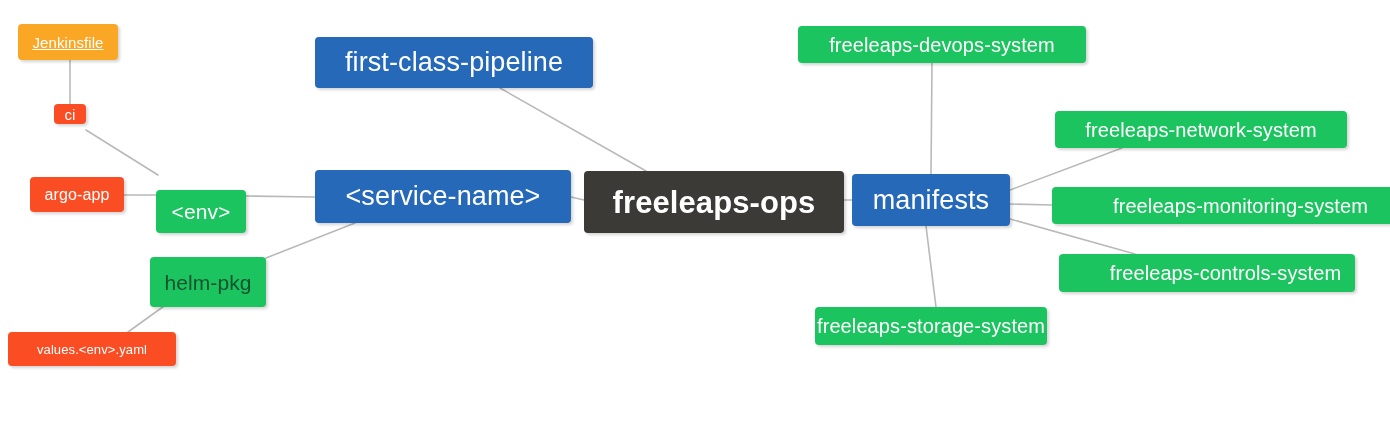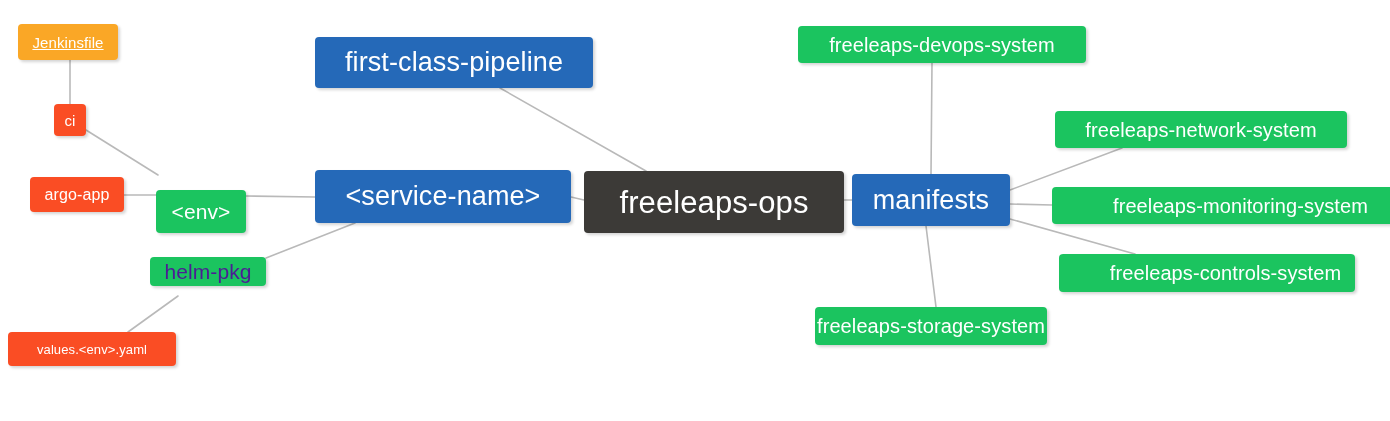--- a/index.html
+++ b/index.html
@@ -63,42 +63,42 @@
       <line x1="931" y1="174" x2="932" y2="63" stroke="#b9b9b9" stroke-width="1.6" stroke-linecap="round"></line>
       <line x1="1010" y1="190" x2="1122" y2="148" stroke="#b9b9b9" stroke-width="1.6" stroke-linecap="round"></line>
       <line x1="1010" y1="204" x2="1052" y2="205" stroke="#b9b9b9" stroke-width="1.6" stroke-linecap="round"></line>
       <line x1="1010" y1="219" x2="1135" y2="254" stroke="#b9b9b9" stroke-width="1.6" stroke-linecap="round"></line>
       <line x1="926" y1="226" x2="936" y2="307" stroke="#b9b9b9" stroke-width="1.6" stroke-linecap="round"></line>
     </svg>
   <div id="node-layer">
       <div class="node" style="left: 18px; top: 24px; width: 100px; height: 36px; background: rgb(250, 167, 38); font-size: 15px; color: rgb(255, 255, 255); text-decoration: underline;">
         <span class="node-label">Jenkinsfile</span>
       </div>
-      <div class="node" style="left: 54px; top: 104px; width: 32px; height: 32px; background: rgb(250, 77, 36); font-size: 15px; color: rgb(255, 255, 255);">
+      <div class="node" style="left: 54px; top: 104px; width: 32px; height: 20px; background: rgb(250, 77, 36); font-size: 15px; color: rgb(255, 255, 255);">
         <span class="node-label">ci</span>
       </div>
       <div class="node" style="left: 30px; top: 177px; width: 94px; height: 35px; background: rgb(250, 77, 36); font-size: 16px; color: rgb(255, 255, 255);">
         <span class="node-label">argo-app</span>
       </div>
       <div class="node" style="left: 156px; top: 173px; width: 90px; height: 43px; background: rgb(27, 196, 95); font-size: 21px; color: rgb(255, 255, 255); margin-top: 17px;">
         <span class="node-label">&lt;env&gt;</span>
       </div>
       <div class="node" style="left: 315px; top: 170px; width: 256px; height: 53px; background: rgb(37, 105, 184); font-size: 27px; color: rgb(255, 255, 255);">
         <span class="node-label">&lt;service-name&gt;</span>
       </div>
       <div class="node" style="left: 315px; top: 37px; width: 278px; height: 51px; background: rgb(37, 105, 184); font-size: 27px; color: rgb(255, 255, 255);">
         <span class="node-label">first-class-pipeline</span>
       </div>
-      <div class="node" style="left: 150px; top: 257px; width: 116px; height: 29px; background: rgb(27, 196, 95); font-size: 21px; color: #4c1d95;">
+      <div class="node" style="left: 150px; top: 257px; width: 116px; height: 50px; background: rgb(27, 196, 95); font-size: 21px; color: #14532d;">
         <span class="node-label">helm-pkg</span>
       </div>
       <div class="node" style="left: 8px; top: 332px; width: 168px; height: 34px; background: rgb(250, 77, 36); font-size: 13px; color: rgb(255, 255, 255);">
         <span class="node-label">values.&lt;env&gt;.yaml</span>
       </div>
-      <div class="node" style="left: 584px; top: 171px; width: 260px; height: 62px; background: rgb(60, 58, 55); font-size: 31px; color: rgb(255, 255, 255);">
+      <div class="node" style="left: 584px; top: 171px; width: 260px; height: 62px; background: rgb(60, 58, 55); font-size: 31px; color: rgb(255, 255, 255); font-weight: bold;">
         <span class="node-label">freeleaps-ops</span>
       </div>
       <div class="node" style="left: 852px; top: 174px; width: 158px; height: 52px; background: rgb(37, 105, 184); font-size: 27px; color: rgb(255, 255, 255);">
         <span class="node-label">manifests</span>
       </div>
       <div class="node" style="left: 798px; top: 26px; width: 288px; height: 37px; background: rgb(27, 196, 95); font-size: 20px; color: rgb(255, 255, 255);">
         <span class="node-label">freeleaps-devops-system</span>
       </div>
       <div class="node" style="left: 1055px; top: 111px; width: 292px; height: 37px; background: rgb(27, 196, 95); font-size: 20px; color: rgb(255, 255, 255);">
         <span class="node-label">freeleaps-network-system</span>

